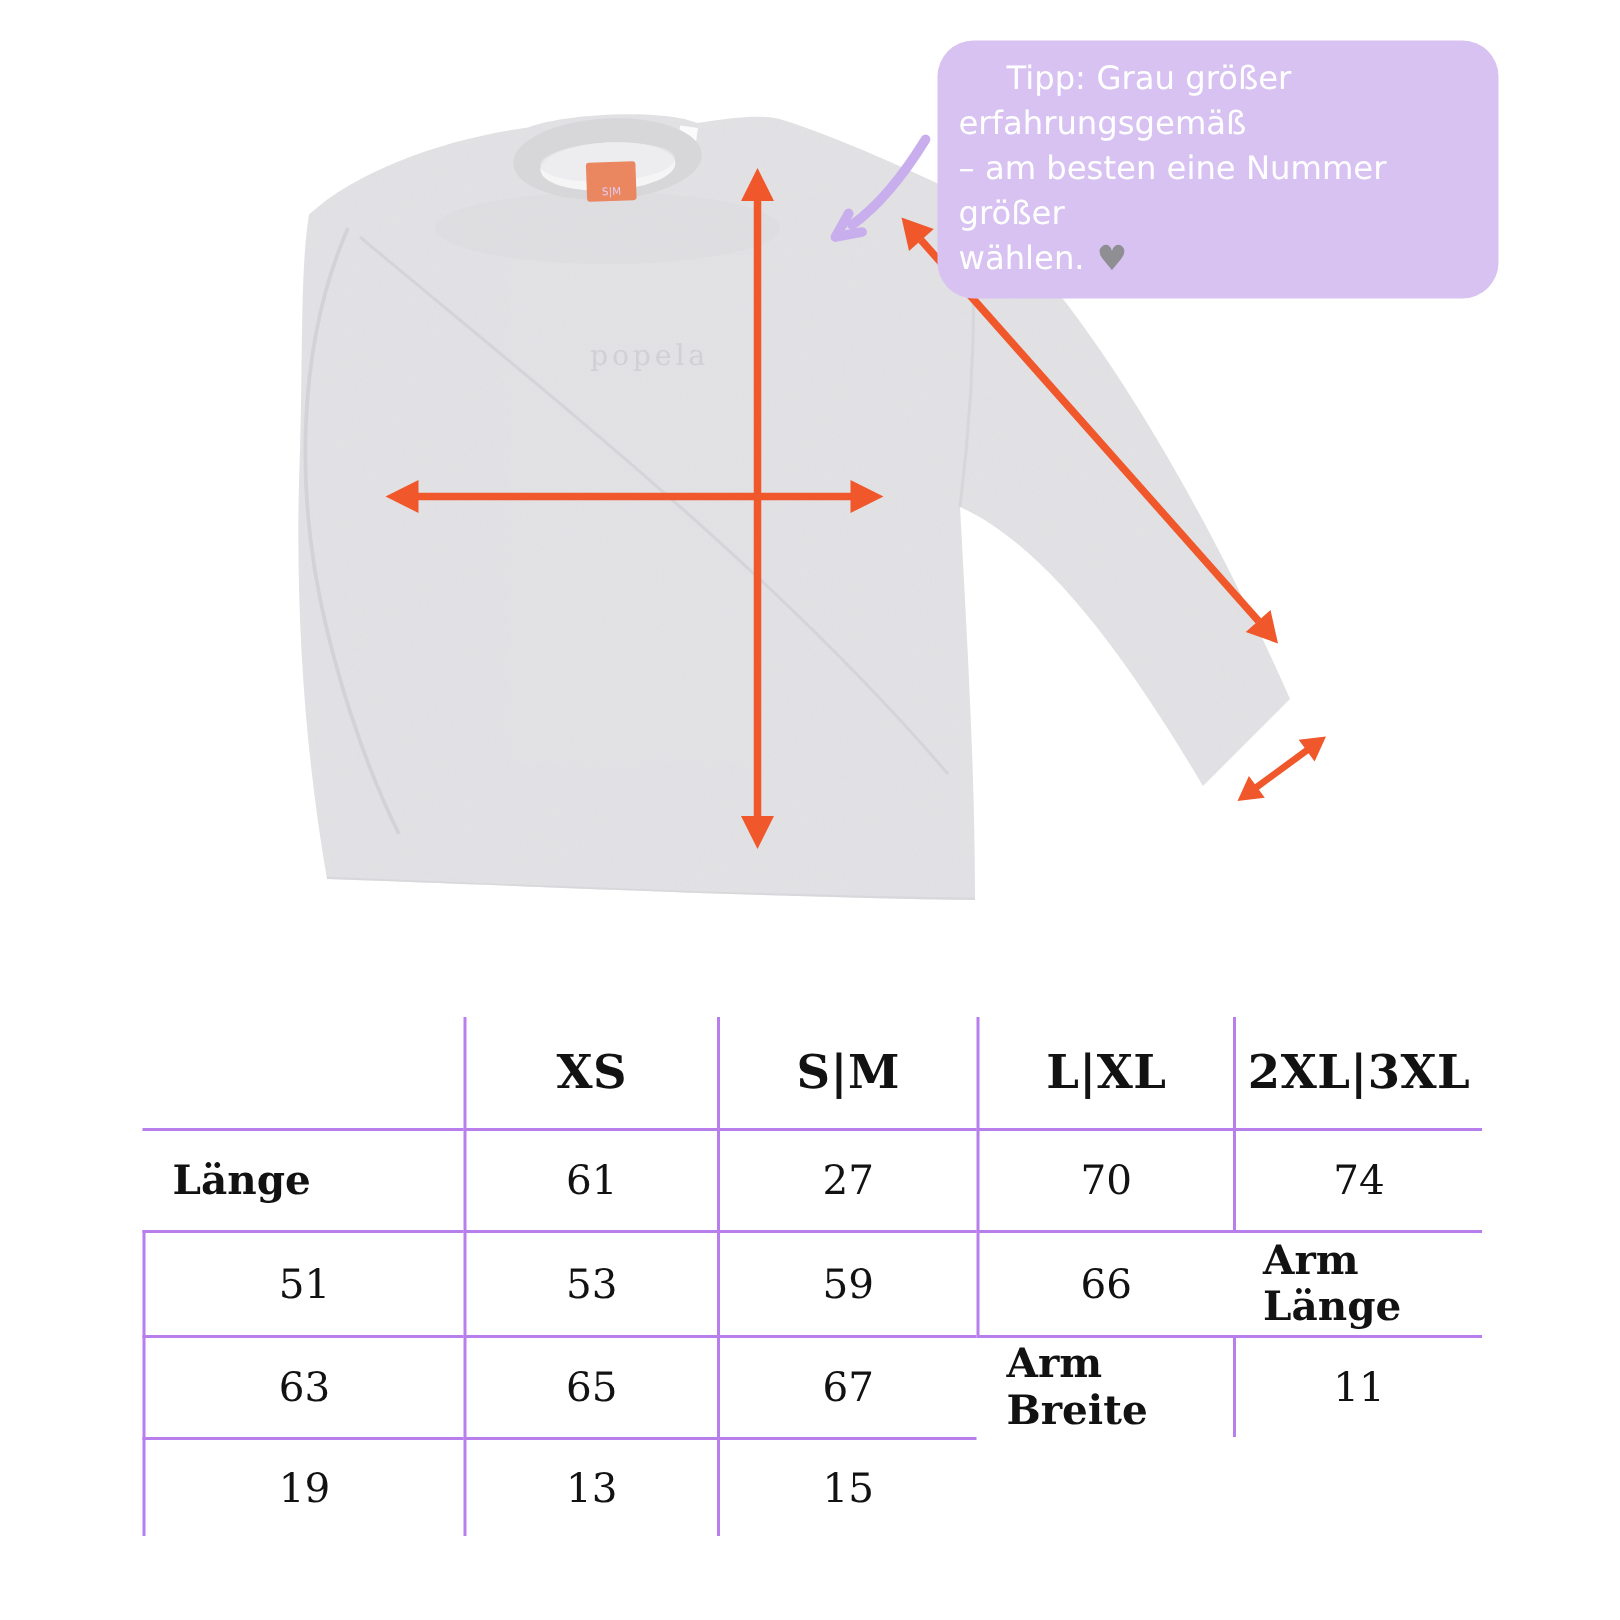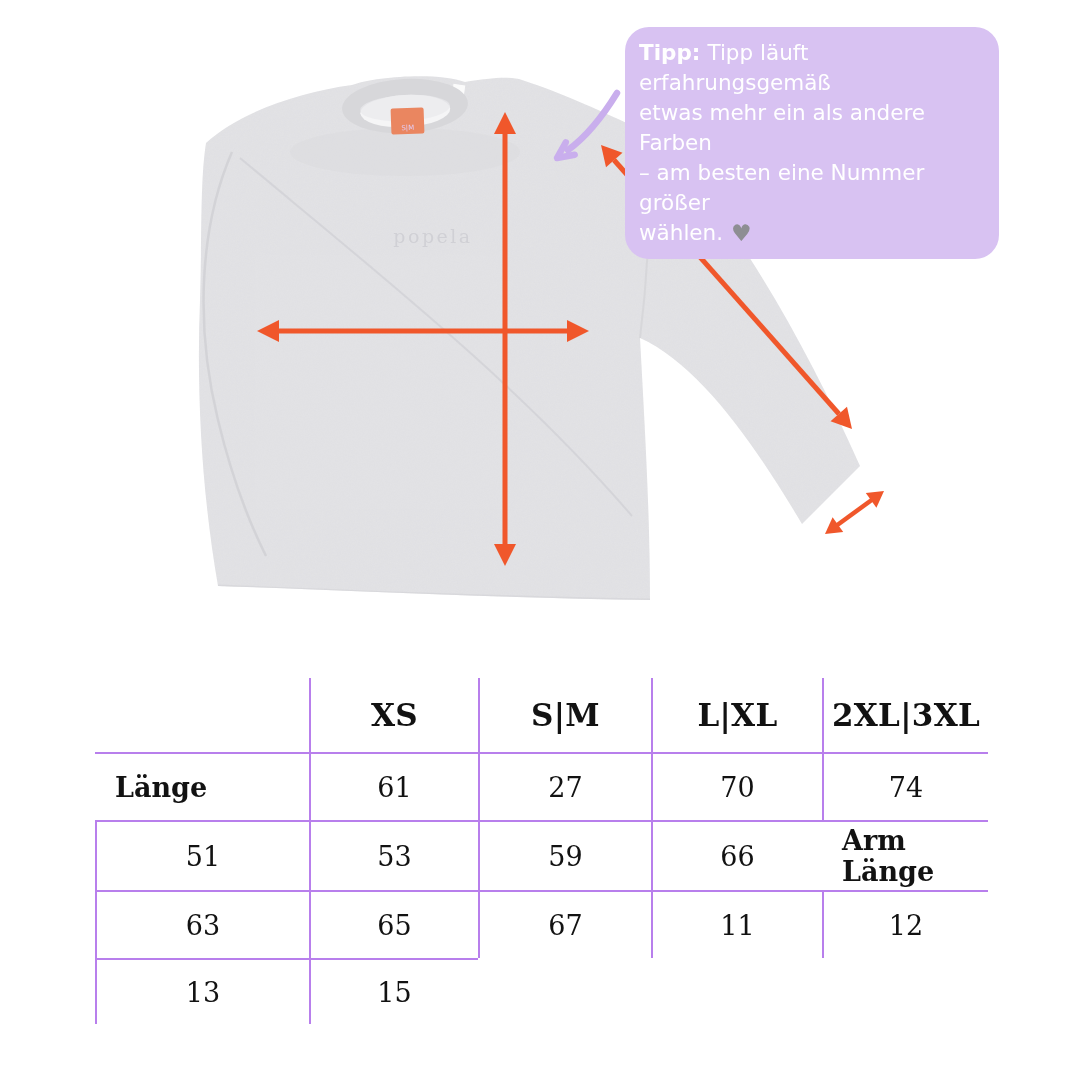--- a/index.html
+++ b/index.html
@@ -9,21 +9,21 @@
   }
   .stage svg{position:absolute;left:0;top:0;pointer-events:none;}
 
   
   .tip{
     position:absolute;left:625px;top:27px;width:374px;box-sizing:border-box;
     background:#D8C2F2;border-radius:24px;
     padding:11px 14px 11px 14px;
     color:#ffffff;font-size:21.5px;line-height:30px;font-weight:400;
   }
-  .tip-label{font-weight:700;margin-right:7px;}
+  .tip-label{font-weight:400;margin-right:7px;margin-left:32px;}
   .heart{color:#8E8E93;font-size:23px;margin-left:8px;vertical-align:-1px;}
 
   
   .sgrid{
     position:absolute;left:95px;top:678px;width:893px;height:346px;
     display:grid;
     grid-template-columns:214px 169px 173px 171px 166px;
     grid-template-rows:74px 68px 70px 68px 66px;
     font-family:"DejaVu Serif","Liberation Serif",serif;
     color:#121212;
@@ -119,22 +119,21 @@
       </g>
     </g>
 
     <g stroke="#C9AEED" fill="none" stroke-width="6.5" stroke-linecap="round" stroke-linejoin="round">
       <path d="M 617,93 Q 593,132 568,150"></path>
       <polyline points="574.7,154.7 557,158 565.8,142.3"></polyline>
     </g>
   </svg>
 
   <div class="tip">
-    <div><span class="tip-label">Tipp:</span><span>Tipp läuft erfahrungsgemäß</span></div>
-    <div>etwas mehr ein als andere Farben</div>
+    <div><span class="tip-label">Tipp:</span><span>Grau größer erfahrungsgemäß</span></div>
     <div>– am besten eine Nummer größer</div>
     <div><span>wählen.</span><span class="heart">♥</span></div>
   </div>
 
   <div class="sgrid">
     <div class="cell"></div>
     <div class="cell hcell bl">XS</div>
     <div class="cell hcell bl">S|M</div>
     <div class="cell hcell bl">L|XL</div>
     <div class="cell hcell bl">2XL|3XL</div>
@@ -148,19 +147,20 @@
     <div class="cell vcell bl bt">51</div>
     <div class="cell vcell bl bt">53</div>
     <div class="cell vcell bl bt">59</div>
     <div class="cell vcell bl bt">66</div>
 
     <div class="cell lcell bt">Arm Länge</div>
     <div class="cell vcell bl bt">63</div>
     <div class="cell vcell bl bt">65</div>
     <div class="cell vcell bl bt">67</div>
 
+    <div class="cell lcell bt">Arm Breite</div>
     <div class="cell vcell bl bt">11</div>
-    <div class="cell vcell bl bt">12</div>
+    <div class="cell vcell bl bt">19</div>
     <div class="cell vcell bl bt">13</div>
     <div class="cell vcell bl bt">15</div>
   </div>
 
 </div>
 
 </body></html>

